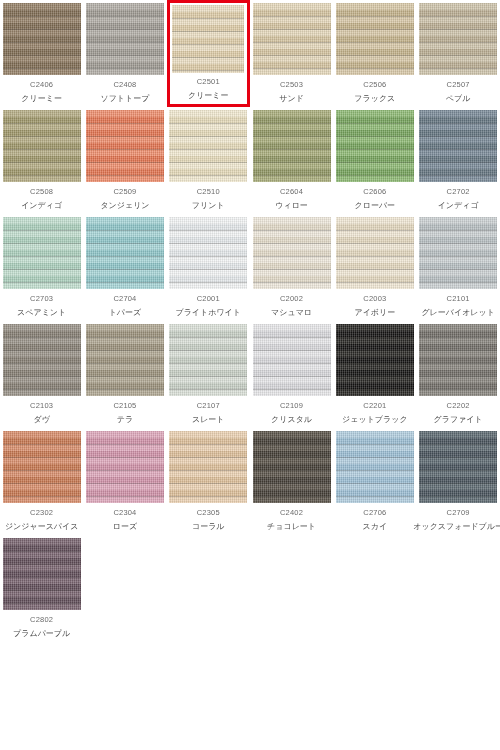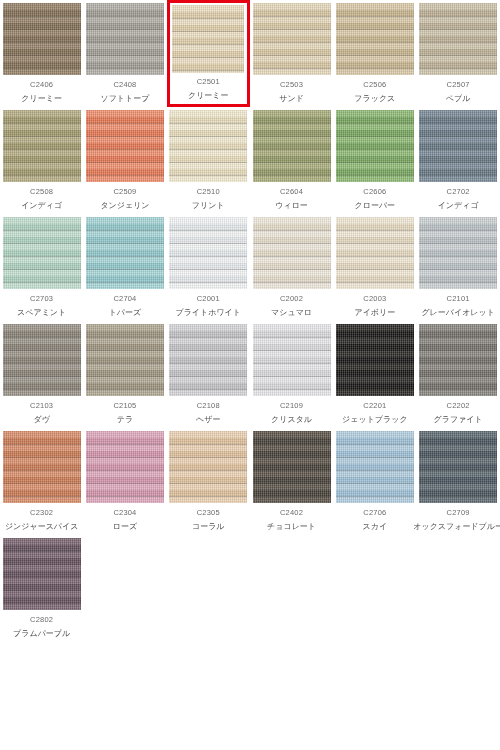--- a/index.html
+++ b/index.html
@@ -361,30 +361,30 @@
         <div class="shadeline" style="top: 26px;"></div>
         <div class="shadeline" style="top: 39px;"></div>
         <div class="shadeline" style="top: 52px;"></div>
         <div class="shadeline" style="top: 65px;"></div>
       </div>
       <div class="swatch-code">C2105</div>
       <div class="swatch-name">テラ</div>
     </div>
     <div class="swatch-cell">
       <div class="swatch-chip">
-        <div class="bands" style="background: repeating-linear-gradient(rgb(214, 213, 216) 0px, rgb(214, 213, 216) 7px, rgb(192, 191, 196) 7px, rgb(192, 191, 196) 13px);"></div>
-        <div class="weave"></div>
-        <div class="shadeline" style="top: 13px;"></div>
-        <div class="shadeline" style="top: 26px;"></div>
-        <div class="shadeline" style="top: 39px;"></div>
-        <div class="shadeline" style="top: 52px;"></div>
-        <div class="shadeline" style="top: 65px;"></div>
-      </div>
-      <div class="swatch-code">C2108</div>
-      <div class="swatch-name">ヘザー</div>
+        <div class="bands" style="background: repeating-linear-gradient(rgb(219, 225, 217) 0px, rgb(219, 225, 217) 7px, rgb(198, 206, 196) 7px, rgb(198, 206, 196) 13px);"></div>
+        <div class="weave"></div>
+        <div class="shadeline" style="top: 13px;"></div>
+        <div class="shadeline" style="top: 26px;"></div>
+        <div class="shadeline" style="top: 39px;"></div>
+        <div class="shadeline" style="top: 52px;"></div>
+        <div class="shadeline" style="top: 65px;"></div>
+      </div>
+      <div class="swatch-code">C2107</div>
+      <div class="swatch-name">スレート</div>
     </div>
     <div class="swatch-cell">
       <div class="swatch-chip">
         <div class="bands" style="background: repeating-linear-gradient(rgb(232, 232, 234) 0px, rgb(232, 232, 234) 7px, rgb(215, 215, 218) 7px, rgb(215, 215, 218) 13px);"></div>
         <div class="weave"></div>
         <div class="shadeline" style="top: 13px;"></div>
         <div class="shadeline" style="top: 26px;"></div>
         <div class="shadeline" style="top: 39px;"></div>
         <div class="shadeline" style="top: 52px;"></div>
         <div class="shadeline" style="top: 65px;"></div>

